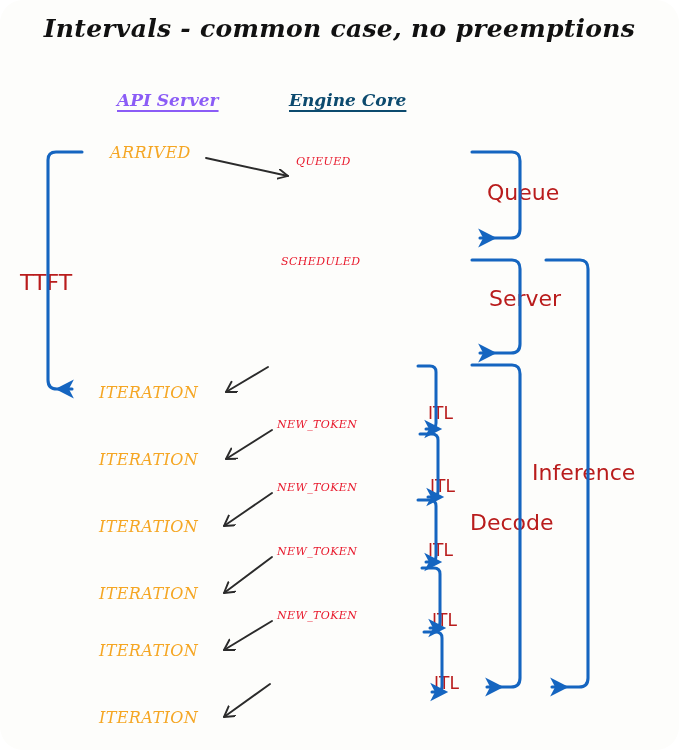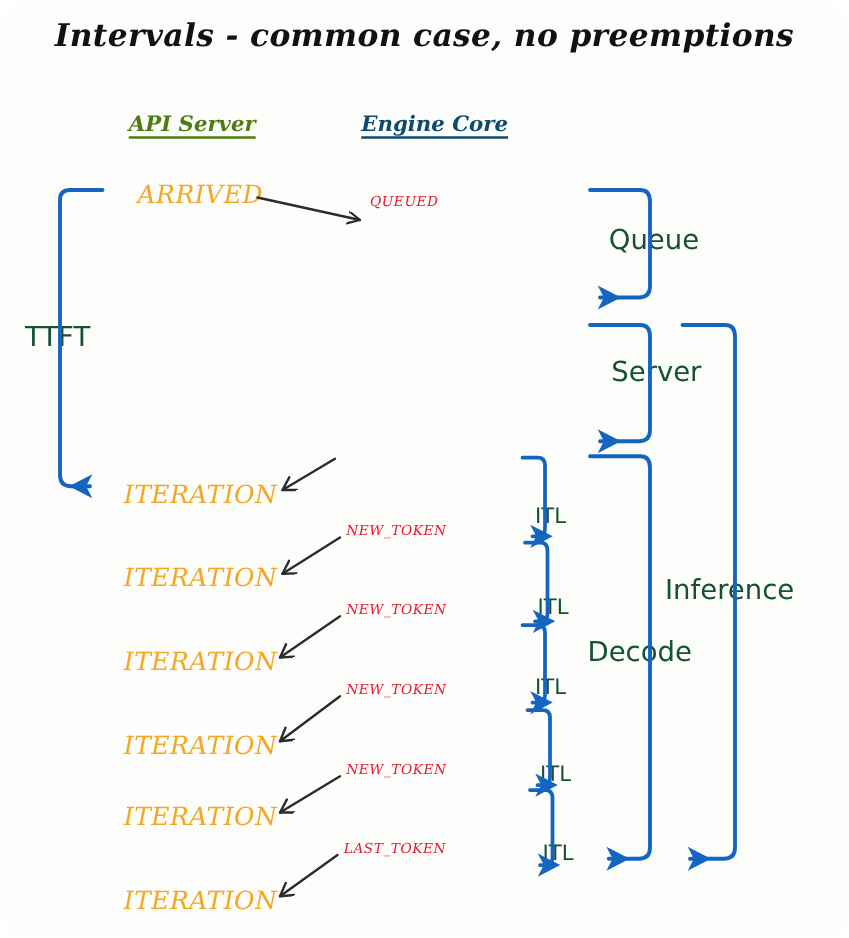--- a/index.html
+++ b/index.html
@@ -33,44 +33,44 @@
   
   .col-head {
     font-family: "DejaVu Serif", serif;
     font-style: italic;
     font-weight: 700;
     font-size: 17px;
     text-decoration: underline;
     text-underline-offset: 4px;
     text-decoration-thickness: 2px;
   }
-  #head-api   { left: 103px; top: 90px; color: #4d7c0f; font-style: italic; }
+  #head-api   { left: 117px; top: 90px; color: #8b5cf6; font-style: italic; }
   #head-engine{ left: 289px; top: 90px; color: #0c4a6e; }
 
   
   .api-state {
     font-family: "DejaVu Serif", serif;
     font-style: italic;
-    font-size: 20px;
+    font-size: 16px;
     color: #F5A623;
     letter-spacing: 0.4px;
   }
   
   .engine-state {
     font-family: "DejaVu Serif", serif;
     font-style: italic;
     font-size: 11px;
     color: #E8192C;
     letter-spacing: 0.4px;
   }
 
   
   .blue-label {
     font-family: "DejaVu Sans", sans-serif;
-    color: #14532d;
+    color: #b91c1c;
   }
   .lbl-big  { font-size: 22px; }
   .lbl-itl  { font-size: 17px; margin-top: 28px; }
 
   svg.overlay {
     position: absolute;
     left: 0; top: 0;
     width: 679px; height: 750px;
     pointer-events: none;
   }
@@ -87,27 +87,27 @@
 
   <div class="abs api-state" style="left:110px; top:143px;">ARRIVED</div>
   <div class="abs api-state" style="left:99px; top:383px;">ITERATION</div>
   <div class="abs api-state" style="left:99px; top:450px;">ITERATION</div>
   <div class="abs api-state" style="left:99px; top:517px;">ITERATION</div>
   <div class="abs api-state" style="left:99px; top:584px;">ITERATION</div>
   <div class="abs api-state" style="left:99px; top:641px;">ITERATION</div>
   <div class="abs api-state" style="left:99px; top:708px;">ITERATION</div>
 
   <div class="abs engine-state" style="left:296px; top:155px;">QUEUED</div>
+  <div class="abs engine-state" style="left:281px; top:255px;">SCHEDULED</div>
   <div class="abs engine-state" style="left:277px; top:418px;">NEW_TOKEN</div>
   <div class="abs engine-state" style="left:277px; top:481px;">NEW_TOKEN</div>
   <div class="abs engine-state" style="left:277px; top:545px;">NEW_TOKEN</div>
   <div class="abs engine-state" style="left:277px; top:609px;">NEW_TOKEN</div>
-  <div class="abs engine-state" style="left:275px; top:672px;">LAST_TOKEN</div>
 
-  <div class="abs blue-label lbl-big" style="left:20px; top:258px;">TTFT</div>
+  <div class="abs blue-label lbl-big" style="left:20px; top:270px;">TTFT</div>
   <div class="abs blue-label lbl-big" style="left:487px; top:180px;">Queue</div>
   <div class="abs blue-label lbl-big" style="left:489px; top:286px;">Server</div>
   <div class="abs blue-label lbl-big" style="left:470px; top:510px;">Decode</div>
   <div class="abs blue-label lbl-big" style="left:532px; top:460px;">Inference</div>
 
   <div class="abs blue-label lbl-itl" style="left:428px; top:375px;">ITL</div>
   <div class="abs blue-label lbl-itl" style="left:430px; top:448px;">ITL</div>
   <div class="abs blue-label lbl-itl" style="left:428px; top:512px;">ITL</div>
   <div class="abs blue-label lbl-itl" style="left:432px; top:582px;">ITL</div>
   <div class="abs blue-label lbl-itl" style="left:434px; top:645px;">ITL</div>

